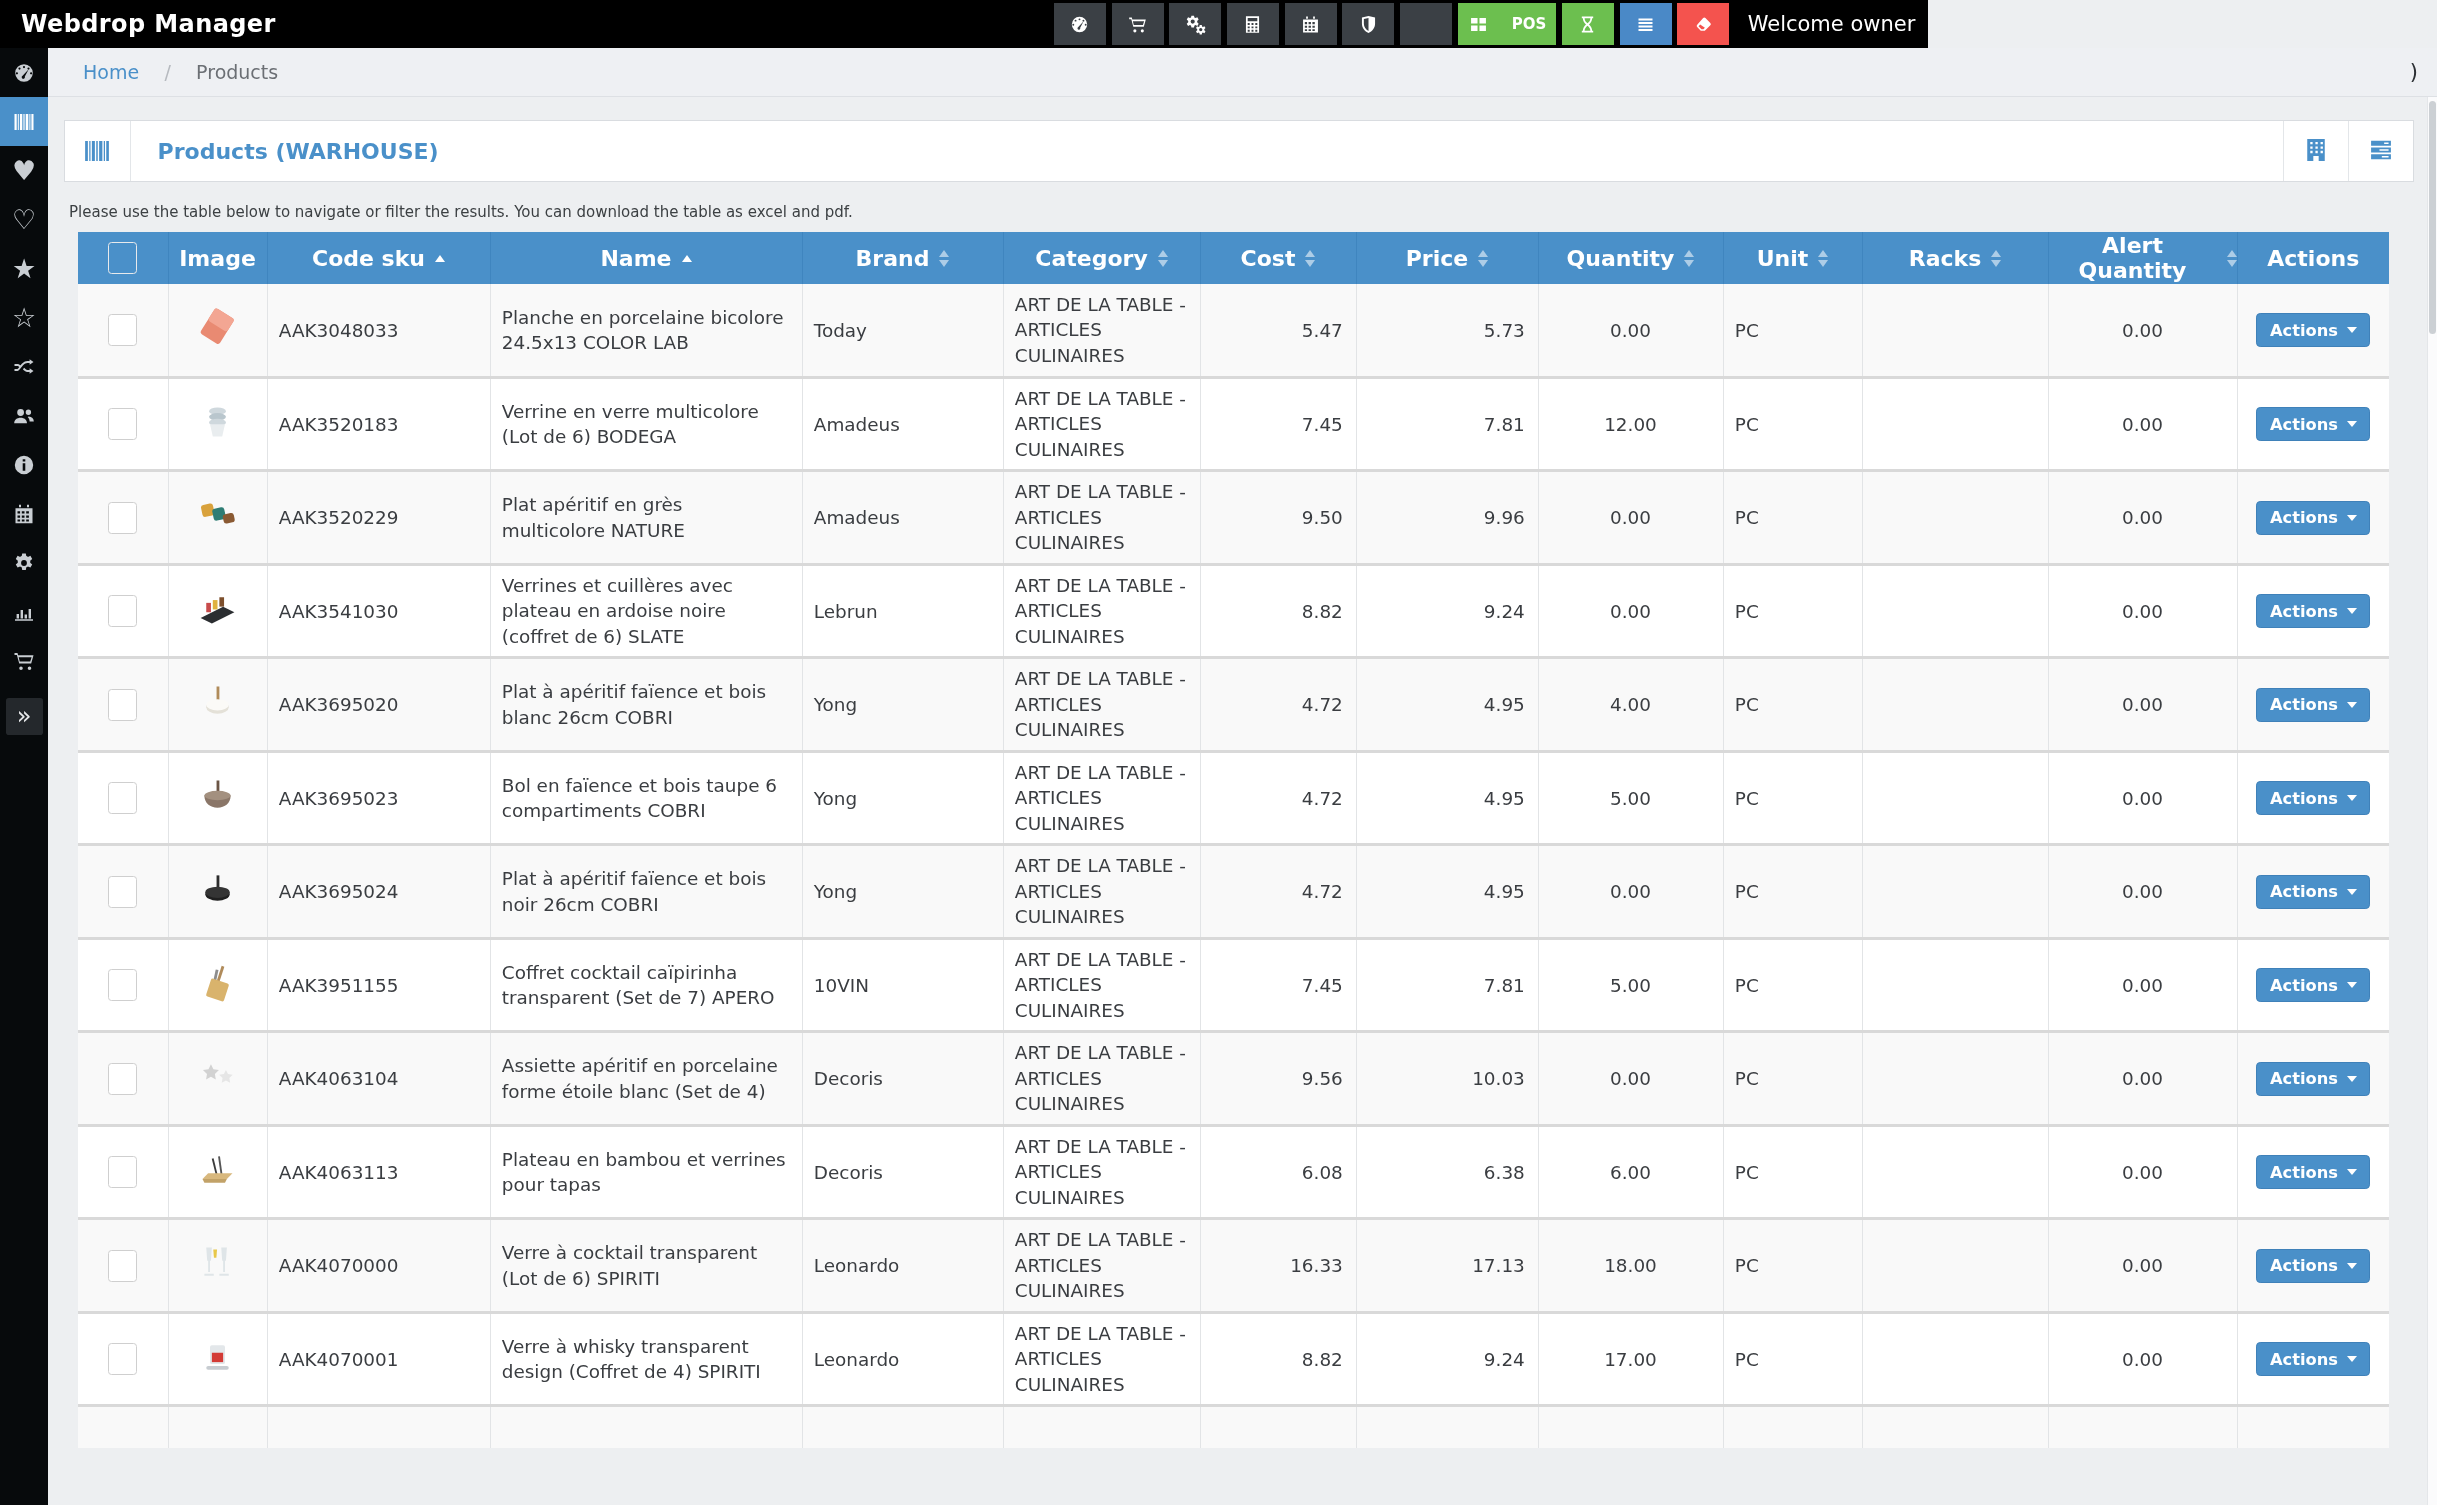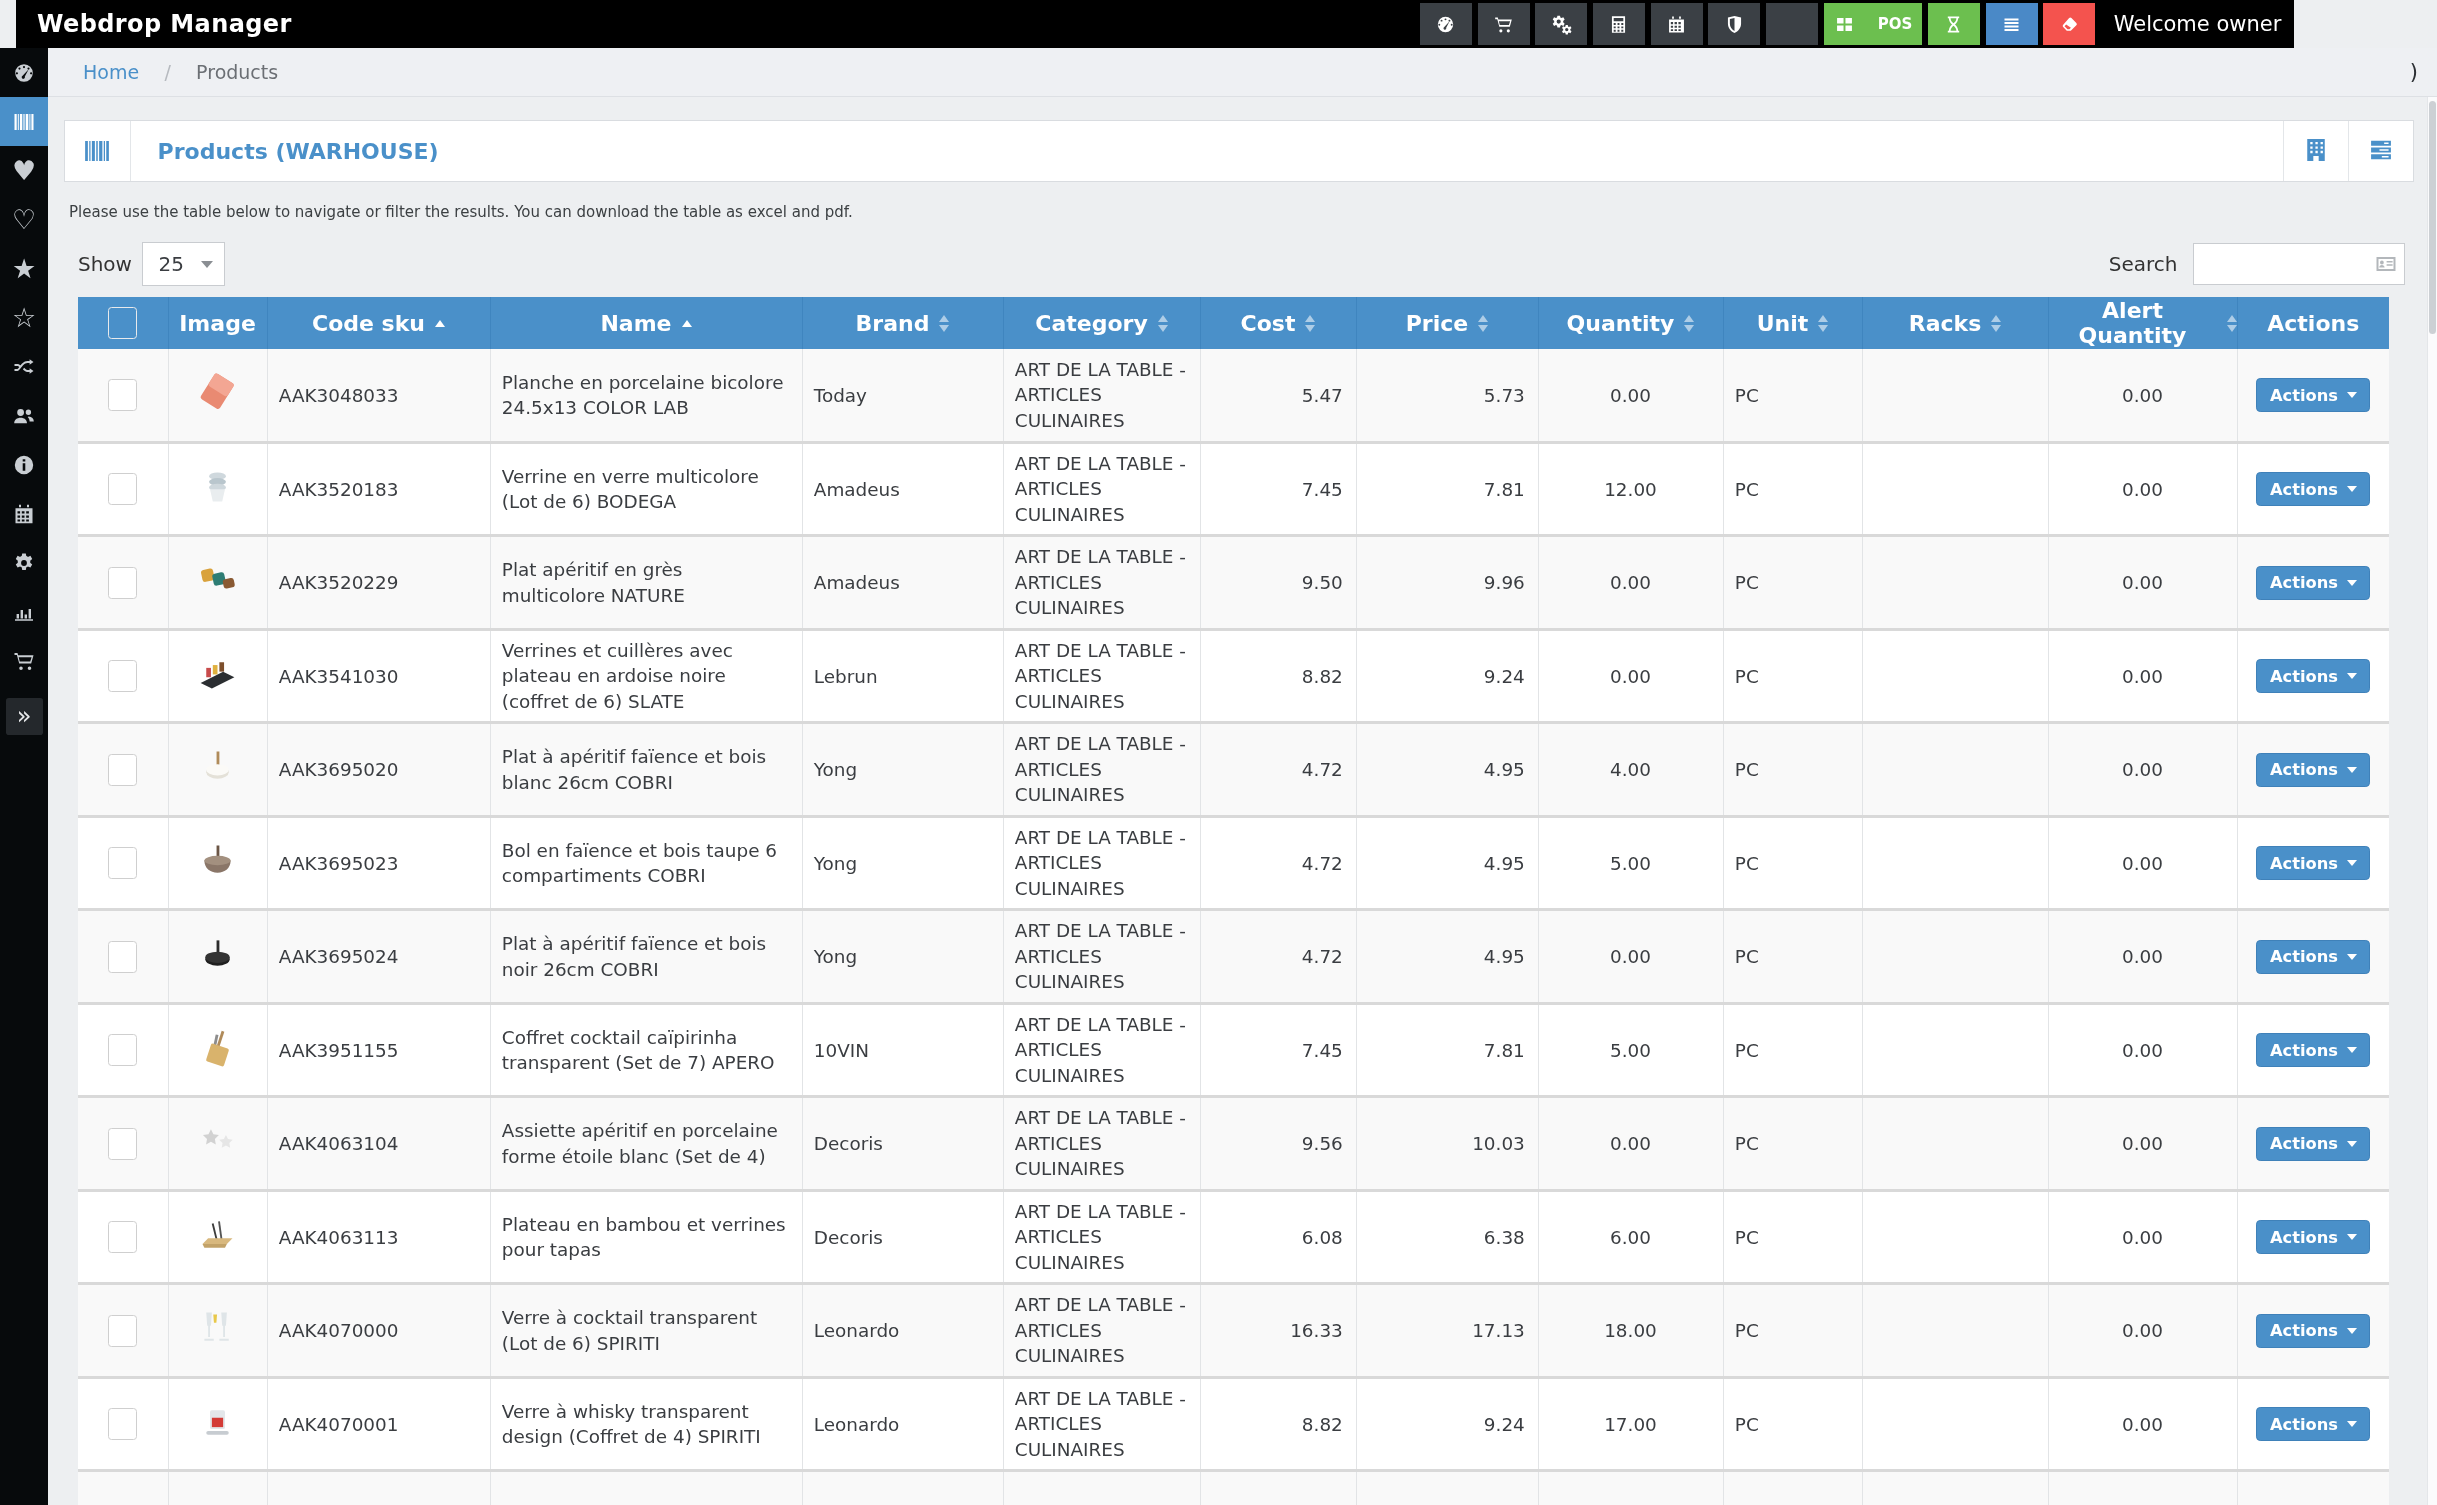--- a/index.html
+++ b/index.html
@@ -1,20 +1,20 @@
 <!DOCTYPE html>
 <html style="--accent: #4a90c9; --topbar-bg: #000000; --dark-button: #3b4045; --green-button: #6cbf4f; --blue-button: #4a89c7; --red-button: #f4534e; --table-header: #4a90c9;font-size:11.3px"><head>
 <meta charset="utf-8">
 <style>
   * { margin:0; padding:0; box-sizing:border-box; }
   html,body { width:2438px; height:1506px; overflow:hidden; }
   body { font-family:"DejaVu Sans","Liberation Sans",sans-serif; background:#edeff1; position:relative; color:#3a3d41; }
 
   
-  .topbar { position:absolute; top:0; left:16px; width:2278px; height:48px; background:var(--topbar-bg,#000); display:flex; align-items:center; z-index:30; }
+  .topbar { position:absolute; top:0; left:0; width:1928px; height:48px; background:var(--topbar-bg,#000); display:flex; align-items:center; z-index:30; }
   .brand { color:#fff; font-size:24px; font-weight:bold; padding-left:21px; letter-spacing:0.4px; }
   .topbar-right { margin-left:auto; display:flex; align-items:center; height:100%; padding-right:12.7px; }
   .tb-btn { height:42px; min-width:52px; margin-left:5.7px; display:flex; align-items:center; justify-content:center; color:#fff; cursor:pointer; padding:0 10px; }
   .tb-btn.dark  { background:var(--dark-button,#3b4045); }
   .tb-btn.green { background:var(--green-button,#6cbf4f); }
   .tb-btn.blue  { background:var(--blue-button,#4a89c7); }
   .tb-btn.red   { background:var(--red-button,#f4534e); }
   .tb-btn .ic svg { width:21px; height:21px; display:block; }
   .tb-label { font-size:15px; font-weight:bold; margin-left:23px; }
   .welcome { color:#fff; font-size:21px; margin-left:18.4px; white-space:nowrap; }
@@ -290,40 +290,20 @@
       <span>
         <svg viewBox="0 0 24 24">
             <path fill="currentColor" fill-rule="evenodd" d="M3.5 4h17v4.4h-17Zm11.2 1.5v1.4h3.8V5.5ZM3.5 9.8h17v4.4h-17Zm7.2 1.5v1.4h7.8v-1.4ZM3.5 15.6h17V20h-17Zm9.2 1.5v1.4h5.8v-1.4Z"></path>
           </svg>
       </span>
     </div>
   </div>
 
   <p class="desc">Please use the table below to navigate or filter the results. You can download the table as excel and pdf.</p>
 
-  <div class="controls">
-    <div class="show-group">
-      <span class="show-label">Show</span>
-      <div class="show-select">
-        <span class="show-value">25</span>
-        <span class="sel-caret"></span>
-      </div>
-    </div>
-    <div class="search-group">
-      <span class="search-label">Search</span>
-      <span class="search-wrap">
-        <input class="search-input" type="text" value="" style="">
-        <span class="search-icon">
-          <svg viewBox="0 0 24 24">
-              <path fill="currentColor" fill-rule="evenodd" d="M2.5 5h19v14h-19Zm2 2v10h15V7Zm3.4 1.6a1.9 1.9 0 1 1 0 3.8 1.9 1.9 0 0 1 0-3.8ZM5.2 15.4c0-1.5 1.2-2.5 2.7-2.5s2.7 1 2.7 2.5zM12.6 9h6v1.6h-6Zm0 3.2h6v1.6h-6Z"></path>
-            </svg>
-        </span>
-      </span>
-    </div>
-  </div>
 
   <div class="table-wrap">
     <table>
       <colgroup>
         <col class="c0">
           <col class="c1">
           <col class="c2">
           <col class="c3">
           <col class="c4">
           <col class="c5">

